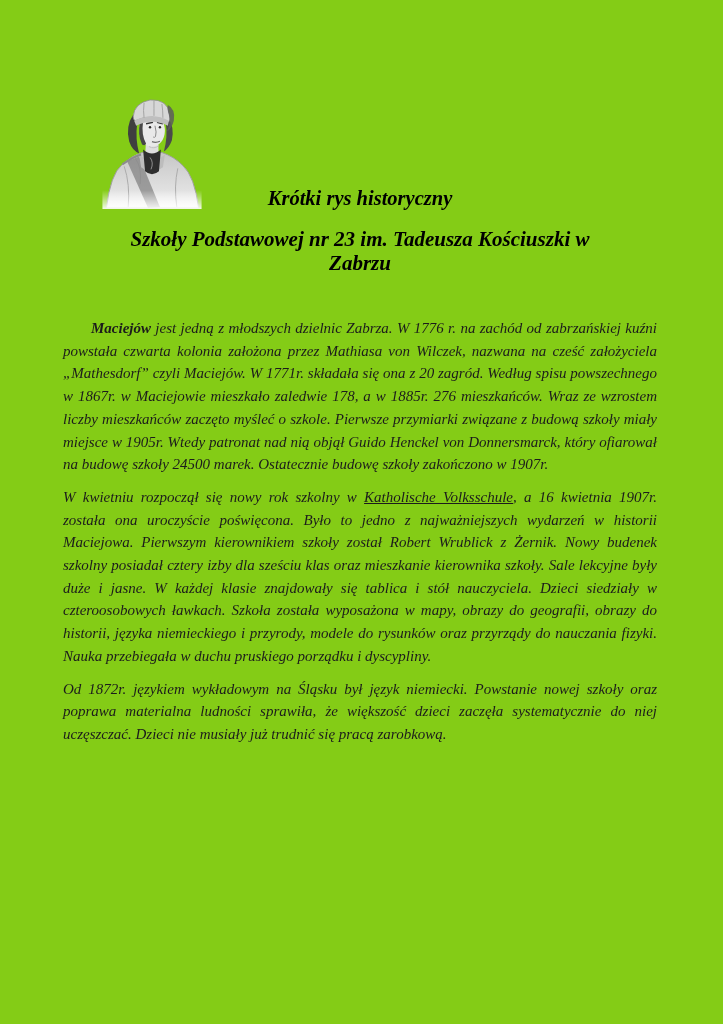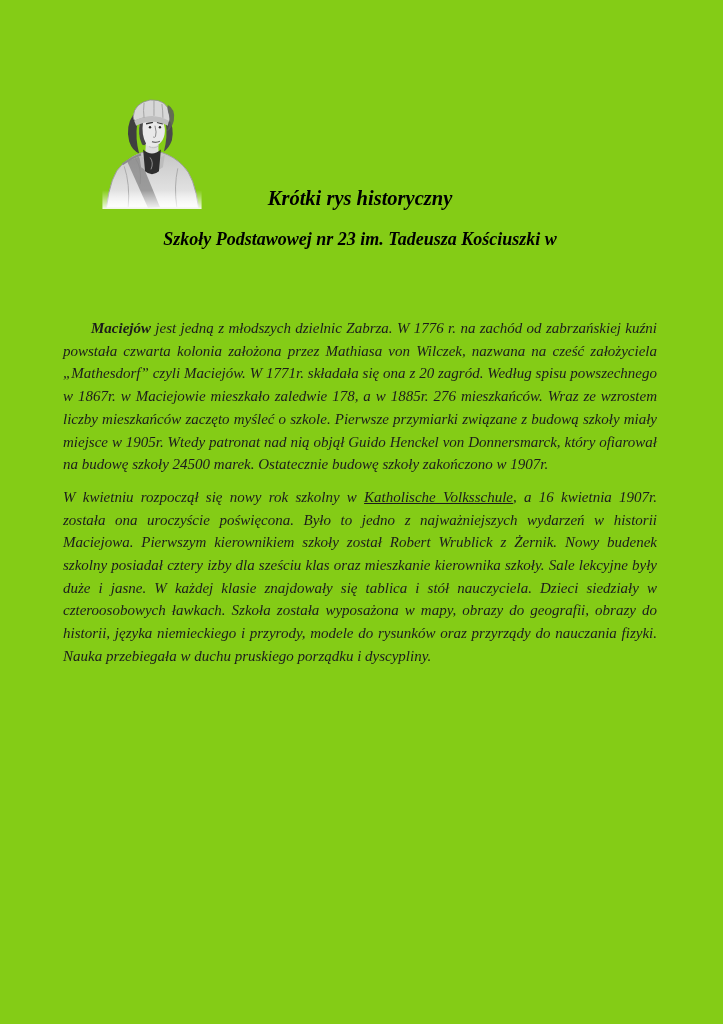--- a/index.html
+++ b/index.html
@@ -29,21 +29,21 @@
     color: #000000;
     font-style: italic;
     font-weight: bold;
   }
   .title-main {
     font-size: 20.5px;
     line-height: 26px;
     margin: 0 0 10px 0;
   }
   .title-sub {
-    font-size: 18px;
+    font-size: 21px;
     line-height: 24px;
     margin: 16px;
   }
   .body-text {
     position: absolute;
     left: 63px;
     top: 317px;
     width: 594px;
     color: #1c1c1c;
     font-style: italic;
@@ -118,24 +118,26 @@
       <path d="M20,70 Q30,63 39,60" stroke="#8c8c8c" stroke-width="2" fill="none"></path>
 
       <rect x="0" y="96" width="100" height="19" fill="url(#fadeg)"></rect>
     </svg>
   </div>
 
   <div class="heading-block">
     <h1 class="title-main">Krótki rys historyczny</h1>
     <div class="title-sub">
       <div>Szkoły Podstawowej nr 23 im. Tadeusza Kościuszki w</div>
+      <div>Zabrzu</div>
     </div>
   </div>
 
   <div class="body-text">
     <p class="p-indent"><span class="lead-bold">Maciejów</span><span> jest jedną z młodszych dzielnic Zabrza. W 1776 r. na zachód od zabrzańskiej kuźni powstała czwarta kolonia założona przez Mathiasa von Wilczek, nazwana na cześć założyciela „Mathesdorf” czyli Maciejów. W 1771r. składała się ona z 20 zagród. Według spisu powszechnego w 1867r. w Maciejowie mieszkało zaledwie 178, a w 1885r. 276 mieszkańców. Wraz ze wzrostem liczby mieszkańców zaczęto myśleć o szkole. Pierwsze przymiarki związane z budową szkoły miały miejsce w 1905r. Wtedy patronat nad nią objął Guido Henckel von Donnersmarck, który ofiarował na budowę szkoły 24500 marek. Ostatecznie budowę szkoły zakończono w 1907r.</span></p>
 
     <p><span>W kwietniu rozpoczął się nowy rok szkolny w </span><span class="underlined">Katholische Volksschule</span><span>, a 16 kwietnia 1907r. została ona uroczyście poświęcona. Było to jedno z najważniejszych wydarzeń w historii Maciejowa. Pierwszym kierownikiem szkoły został Robert Wrublick z Żernik. Nowy budenek szkolny posiadał cztery izby dla sześciu klas oraz mieszkanie kierownika szkoły. Sale lekcyjne były duże i jasne. W każdej klasie znajdowały się tablica i stół nauczyciela. Dzieci siedziały w czteroosobowych ławkach. Szkoła została wyposażona w mapy, obrazy do geografii, obrazy do historii, języka niemieckiego i przyrody, modele do rysunków oraz przyrządy do nauczania fizyki. Nauka przebiegała w duchu pruskiego porządku i dyscypliny.</span></p>
 
+    <p>Od 1872r. językiem wykładowym na Śląsku był język niemiecki. Powstanie nowej szkoły oraz poprawa materialna ludności sprawiła, że większość dzieci zaczęła systematycznie do niej uczęszczać. Dzieci nie musiały już trudnić się pracą zarobkową.</p>
 
   </div>
 
 </div>
 
 </body></html>

